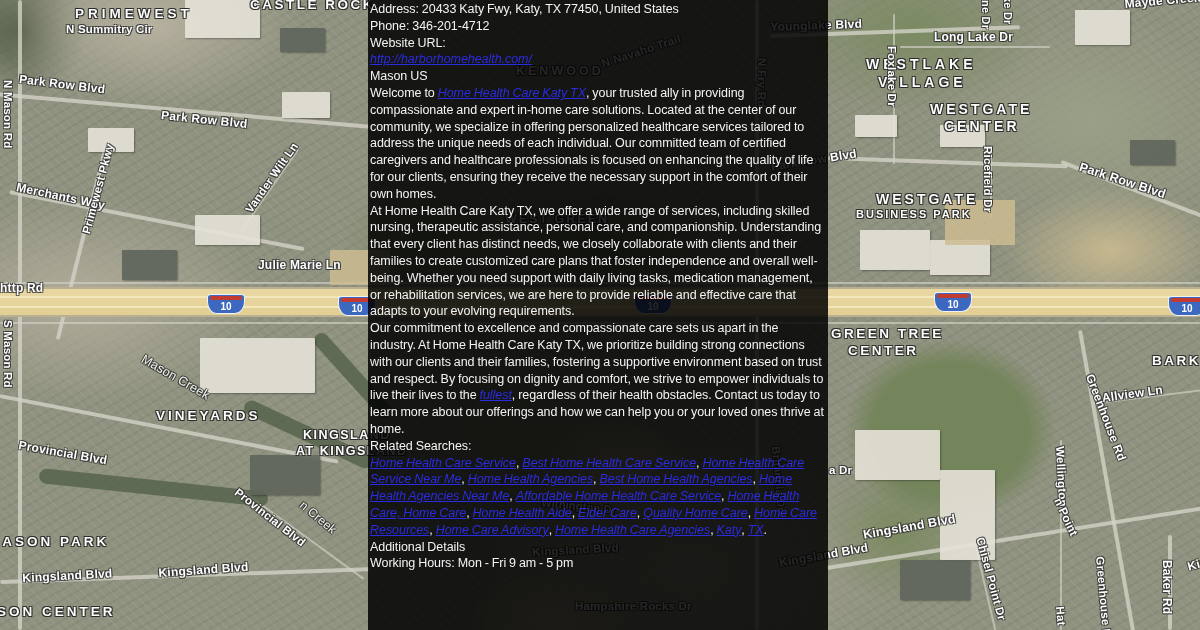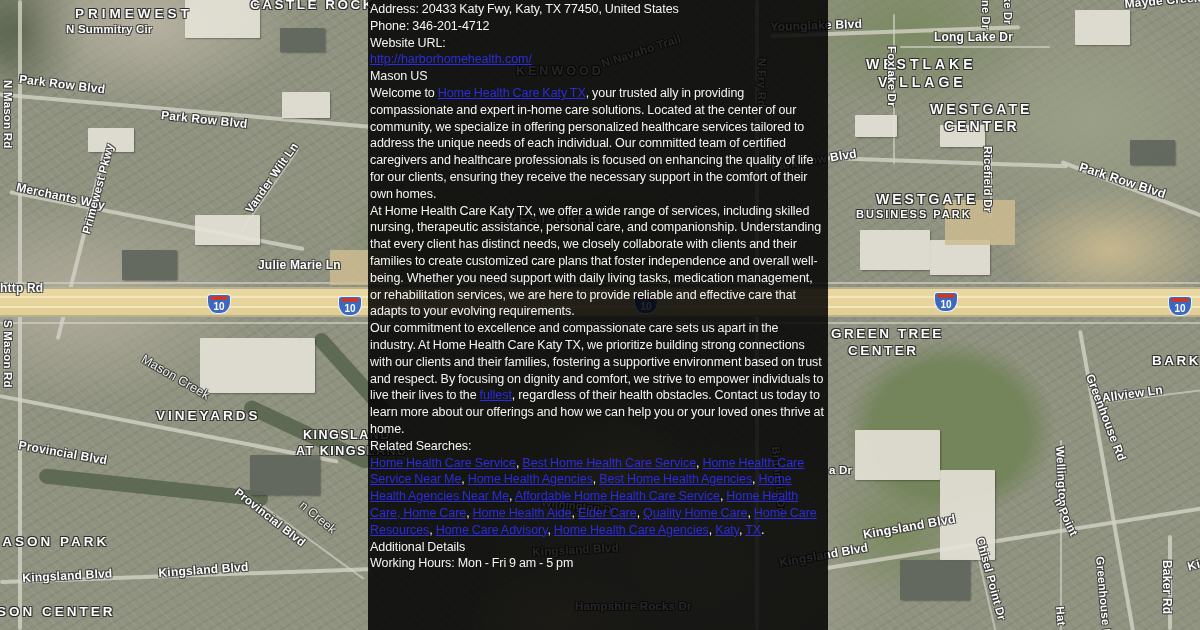--- a/index.html
+++ b/index.html
@@ -44,32 +44,32 @@
   .ml{position:absolute;white-space:nowrap;color:#fff;font-weight:700;font-size:11.5px;
       transform-origin:0 0;letter-spacing:.2px;
       text-shadow:-1px -1px 0 rgba(50,50,50,.8),1px -1px 0 rgba(50,50,50,.8),
                   -1px 1px 0 rgba(50,50,50,.8),1px 1px 0 rgba(50,50,50,.8);}
   .ml.a{letter-spacing:3px;font-size:13.5px;color:#fdfdfc;
         text-shadow:-1px -1px 0 rgba(40,40,40,.9),1px -1px 0 rgba(40,40,40,.9),
                     -1px 1px 0 rgba(40,40,40,.9),1px 1px 0 rgba(40,40,40,.9);}
   .ml.c{font-weight:400;color:#edf3ec;}
 
   
-  .shield{position:absolute;width:24px;height:20px;background:#3c68c0;border:1px solid #f2f2f2;
+  .shield{position:absolute;width:38px;height:20px;background:#3c68c0;border:1px solid #f2f2f2;
           border-radius:4px 4px 10px 10px / 3px 3px 12px 12px;box-sizing:border-box;}
   .shield .band{position:absolute;top:1px;left:2px;right:2px;height:4px;background:#c23b31;border-radius:2px;}
   .shield .num{position:absolute;left:0;right:0;top:6px;text-align:center;color:#fff;
                font-size:10px;font-weight:700;line-height:12px;}
 
   
   .panel{position:absolute;left:368px;top:0;width:460px;height:630px;
          background:rgba(0,0,0,.85);color:#f4f4f4;box-sizing:border-box;padding:1px 2px 0 2px;
          font-size:12.5px;line-height:16.8px;letter-spacing:-.05px;word-spacing:-.5px;}
   .panel p{margin:0;}
-  a.lnk{color:#2b2be0;text-decoration:underline;cursor:pointer;}
+  a.lnk{color:#2b2be0;text-decoration:underline;cursor:pointer;font-style:italic;}
 </style>
 </head>
 <body>
 
 <div class="stage">
   <div class="map">
 
     <div class="road v" style="left:18px;top:0;height:630px"></div>
     <div class="road" style="left:-5px;top:92px;width:390px;transform:rotate(5deg)"></div>
     <div class="road" style="left:10px;top:190px;width:300px;transform:rotate(11deg)"></div>

